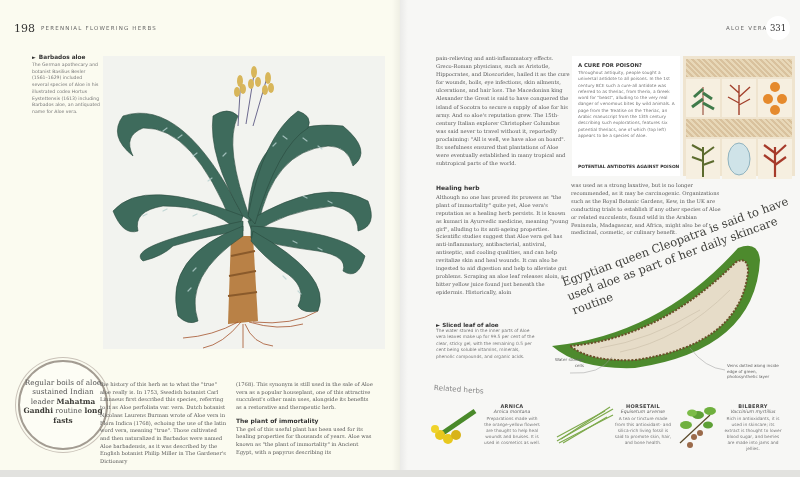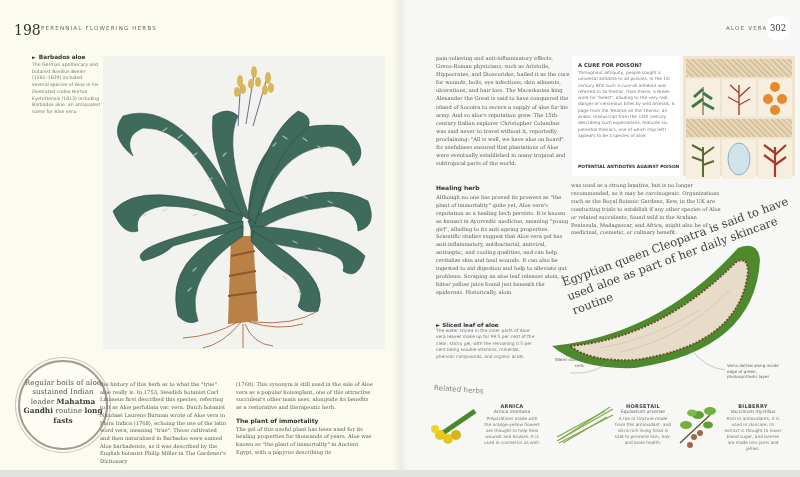--- a/index.html
+++ b/index.html
@@ -13,21 +13,21 @@
   .page-right {
     position: absolute; left: 400px; top: 0; width: 400px; height: 470px;
     background: #f7f7f5;
   }
   .gutter {
     position: absolute; left: 392px; top: 0; width: 16px; height: 470px;
     background: linear-gradient(to right, rgba(0,0,0,0) 0%, rgba(0,0,0,0.05) 50%, rgba(0,0,0,0) 100%);
   }
 
   
-  .folio-left { position: absolute; left: 14px; top: 22px; font-size: 14px; color: #333; }
+  .folio-left { position: absolute; left: 14px; top: 22px; font-size: 11px; color: #333; }
   .running-left { position: absolute; left: 41px; top: 25px; font-size: 5.5px; letter-spacing: 1.2px; color: #666; font-family: "DejaVu Sans", sans-serif; }
   .running-right { position: absolute; left: 726px; top: 25px; font-size: 5.5px; letter-spacing: 1.2px; color: #666; font-family: "DejaVu Sans", sans-serif; }
   .folio-right {
     position: absolute; left: 766px; top: 16px; width: 24px; height: 24px; border-radius: 50%;
     background: #fff; font-size: 8.5px; color: #333; text-align: center; line-height: 24px;
   }
 
   
   .cap-left { position: absolute; left: 32px; top: 54px; width: 68px; font-family: "DejaVu Sans", sans-serif; }
   .cap-title { font-size: 5.8px; font-weight: bold; color: #333; margin-bottom: 2px; }
@@ -164,21 +164,21 @@
 </div>
 
 <div class="col1">the history of this herb as to what the "true" aloe really is. In 1753, Swedish botanist Carl Linnaeus first described this species, referring to it as Aloe perfoliata var. vera. Dutch botanist Nicolaas Laurens Burman wrote of Aloe vera in Flora Indica (1768), echoing the use of the latin word vera, meaning "true". Those cultivated and then naturalized in Barbados were named Aloe barbadensis, as it was described by the English botanist Philip Miller in The Gardener's Dictionary</div>
 <div class="col2">
   <p>(1768). This synonym is still used in the sale of Aloe vera as a popular houseplant, one of this attractive succulent's other main uses, alongside its benefits as a restorative and therapeutic herb.</p>
   <h4>The plant of immortality</h4>
   <p>The gel of this useful plant has been used for its healing properties for thousands of years. Aloe was known as "the plant of immortality" in Ancient Egypt, with a papyrus describing its</p>
 </div>
 
 <div class="running-right">ALOE VERA</div>
-<div class="folio-right">302</div>
+<div class="folio-right">331</div>
 
 <div class="body-r1">pain-relieving and anti-inflammatory effects. Greco-Roman physicians, such as Aristotle, Hippocrates, and Dioscorides, hailed it as the cure for wounds, boils, eye infections, skin ailments, ulcerations, and hair loss. The Macedonian king Alexander the Great is said to have conquered the island of Socotra to secure a supply of aloe for his army. And so aloe's reputation grew. The 15th-century Italian explorer Christopher Columbus was said never to travel without it, reportedly proclaiming: "All is well, we have aloe on board". Its usefulness ensured that plantations of Aloe were eventually established in many tropical and subtropical parts of the world.</div>
 <div class="body-r2">
   <h4>Healing herb</h4>
   <p>Although no one has proved its prowess as "the plant of immortality" quite yet, Aloe vera's reputation as a healing herb persists. It is known as kumari in Ayurvedic medicine, meaning "young girl", alluding to its anti-ageing properties. Scientific studies suggest that Aloe vera gel has anti-inflammatory, antibacterial, antiviral, antiseptic, and cooling qualities, and can help revitalize skin and heal wounds. It can also be ingested to aid digestion and help to alleviate gut problems. Scraping an aloe leaf releases aloin, a bitter yellow juice found just beneath the epidermis. Historically, aloin</p>
 </div>
 <div class="body-r3">was used as a strong laxative, but is no longer recommended, as it may be carcinogenic. Organizations such as the Royal Botanic Gardens, Kew, in the UK are conducting trials to establish if any other species of Aloe or related succulents, found wild in the Arabian Peninsula, Madagascar, and Africa, might also be of medicinal, cosmetic, or culinary benefit.</div>
 
 <div class="side-box">
   <h5>A CURE FOR POISON?</h5>

